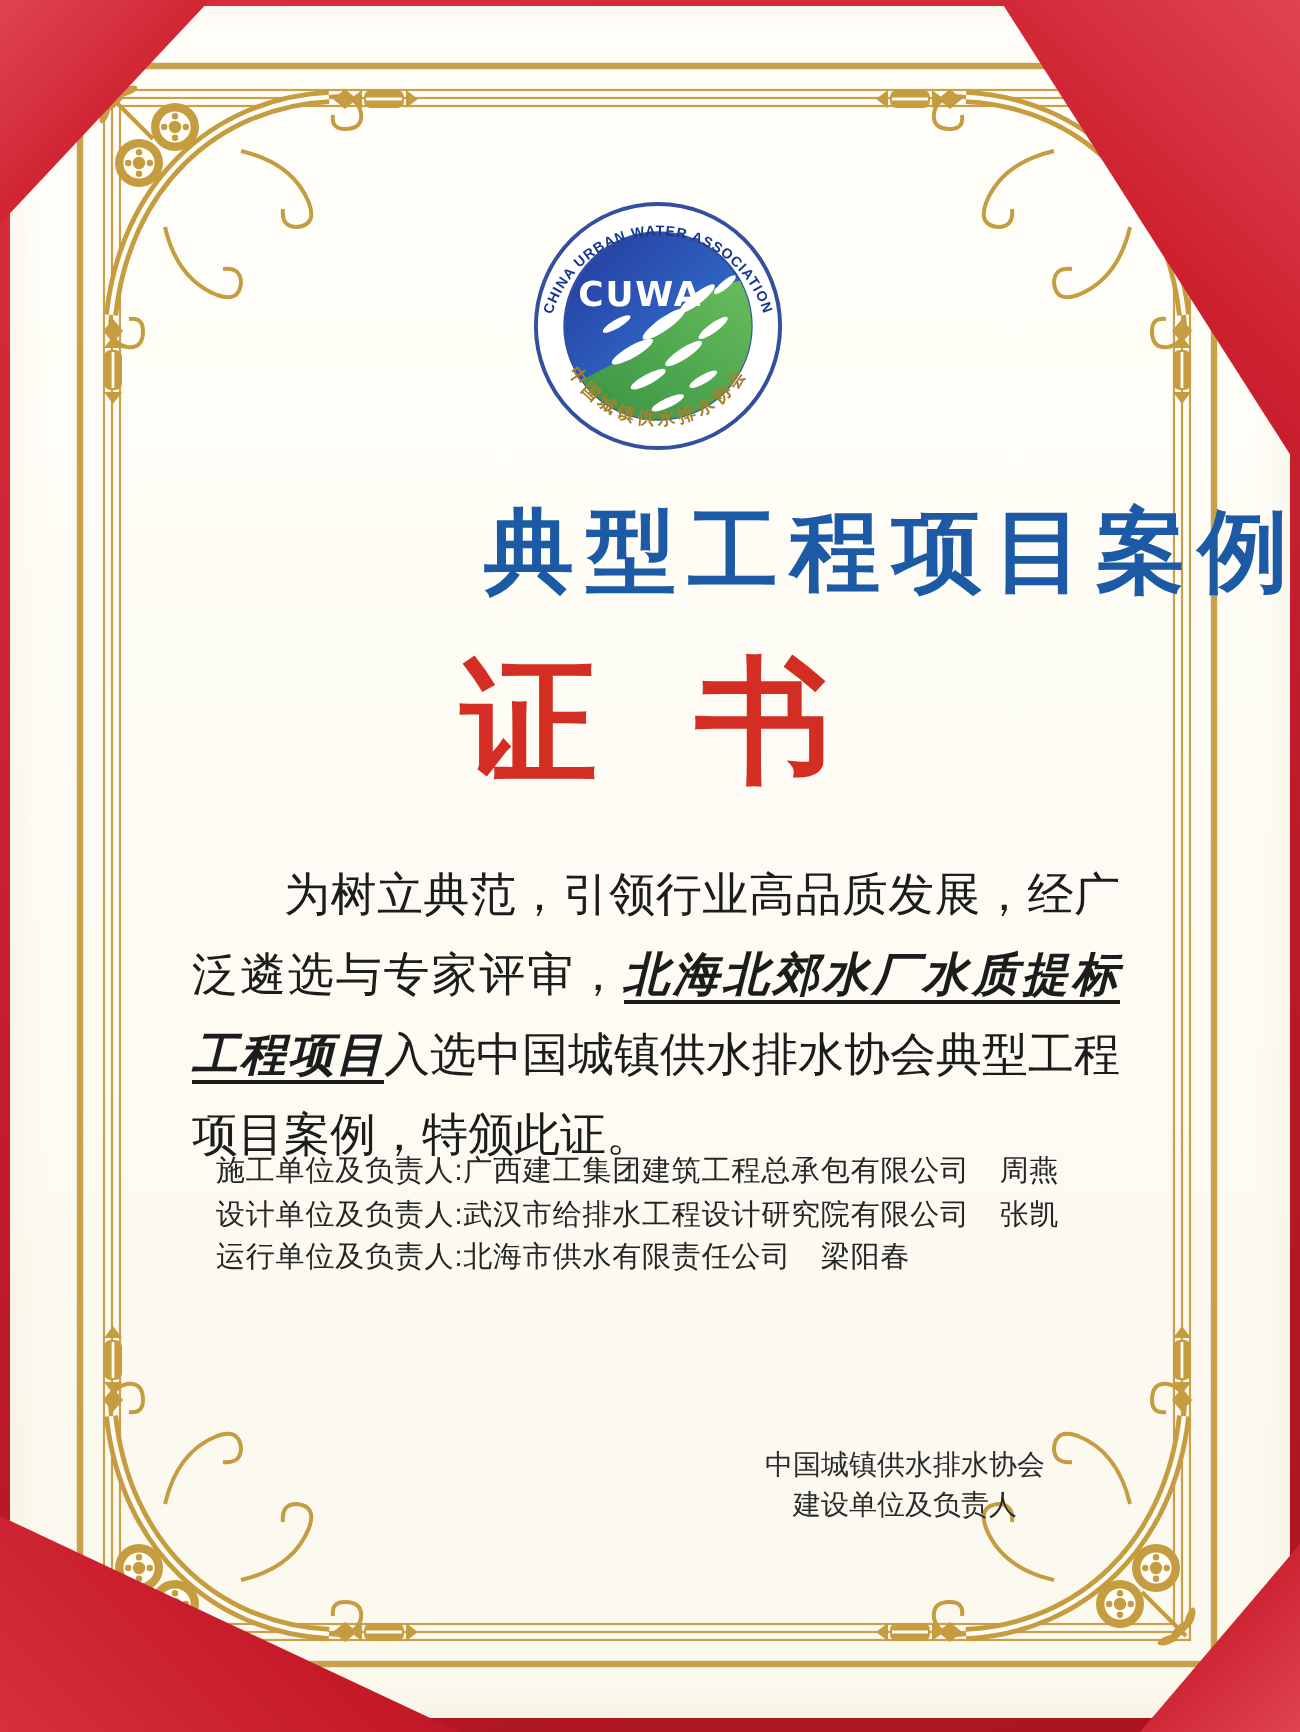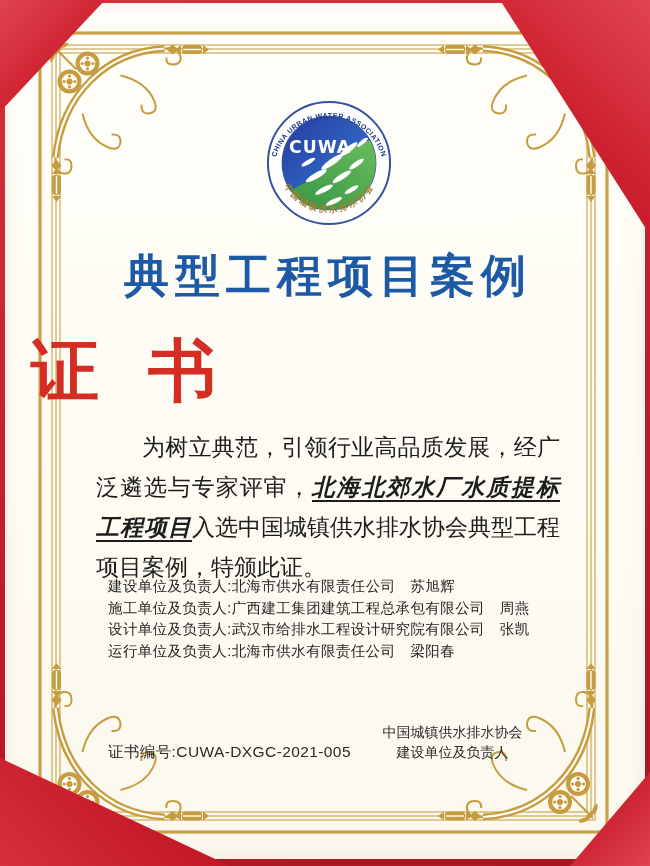--- a/index.html
+++ b/index.html
@@ -22,25 +22,25 @@
           clip-path:polygon(0 0,100% 0,100% 100%);}
   .tri-bl{left:0;bottom:0;width:230px;height:108px;
           background:linear-gradient(45deg,#d82f3c 0%,#c41a28 60%,#a81120 100%);
           clip-path:polygon(0 0,100% 100%,0 100%);}
   .tri-br{right:0;bottom:0;width:80px;height:94px;
           background:linear-gradient(315deg,#e04450 0%,#cb1f2e 60%,#a81120 100%);
           clip-path:polygon(100% 0,100% 100%,0 100%);}
   
   .logo{position:absolute;left:265px;top:99px;width:128px;height:128px;}
   
-  .title{position:absolute;left:0;top:246px;width:100%;text-align:center;
+  .title{position:absolute;left:0;top:246px;width:100%;text-align:right;
          font-size:45px;font-weight:bold;letter-spacing:6px;padding-left:6px;
          box-sizing:border-box;color:#1d5aa6;}
-  .subtitle{position:absolute;left:0;top:326px;width:100%;text-align:left;
-         font-size:68px;font-weight:bold;letter-spacing:16px;padding-left:31px;
+  .subtitle{position:absolute;left:0;top:316px;width:100%;text-align:center;
+         font-size:68px;font-weight:bold;letter-spacing:16px;padding-left:12px;
          box-sizing:border-box;color:#d32d24;}
   
   .bodytext{position:absolute;left:96px;top:428px;width:464px;
          font-size:23px;line-height:40px;color:#1c1c1c;
          text-align:justify;text-indent:2em;}
   .project{font-style:italic;font-weight:bold;letter-spacing:1px;
          border-bottom:2px solid #1c1c1c;padding-bottom:0px;}
   
   .units{position:absolute;left:108px;top:576px;
          font-family:"Liberation Sans","DejaVu Sans",sans-serif;
@@ -167,25 +167,23 @@
       <textPath href="#arcBottom" startOffset="50%" text-anchor="middle">中国城镇供水排水协会</textPath>
     </text>
   </svg>
 
   <div class="title">典型工程项目案例</div>
   <div class="subtitle">证 书</div>
 
   <div class="bodytext"><span>为树立典范，引领行业高品质发展，经广泛遴选与专家评审，</span><span class="project">北海北郊水厂水质提标工程项目</span><span>入选中国城镇供水排水协会典型工程项目案例，特颁此证。</span></div>
 
   <div class="units">
-    <div>建设单位及负责人:北海市供水有限责任公司　苏旭辉</div>
     <div>施工单位及负责人:广西建工集团建筑工程总承包有限公司　周燕</div>
     <div>设计单位及负责人:武汉市给排水工程设计研究院有限公司　张凯</div>
     <div>运行单位及负责人:北海市供水有限责任公司　梁阳春</div>
   </div>
 
-  <div class="certno">证书编号:CUWA-DXGC-2021-005</div>
   <div class="issuer-block">
     <div>中国城镇供水排水协会</div>
     <div>建设单位及负责人</div>
   </div>
 
 </div>
 
 </body></html>

